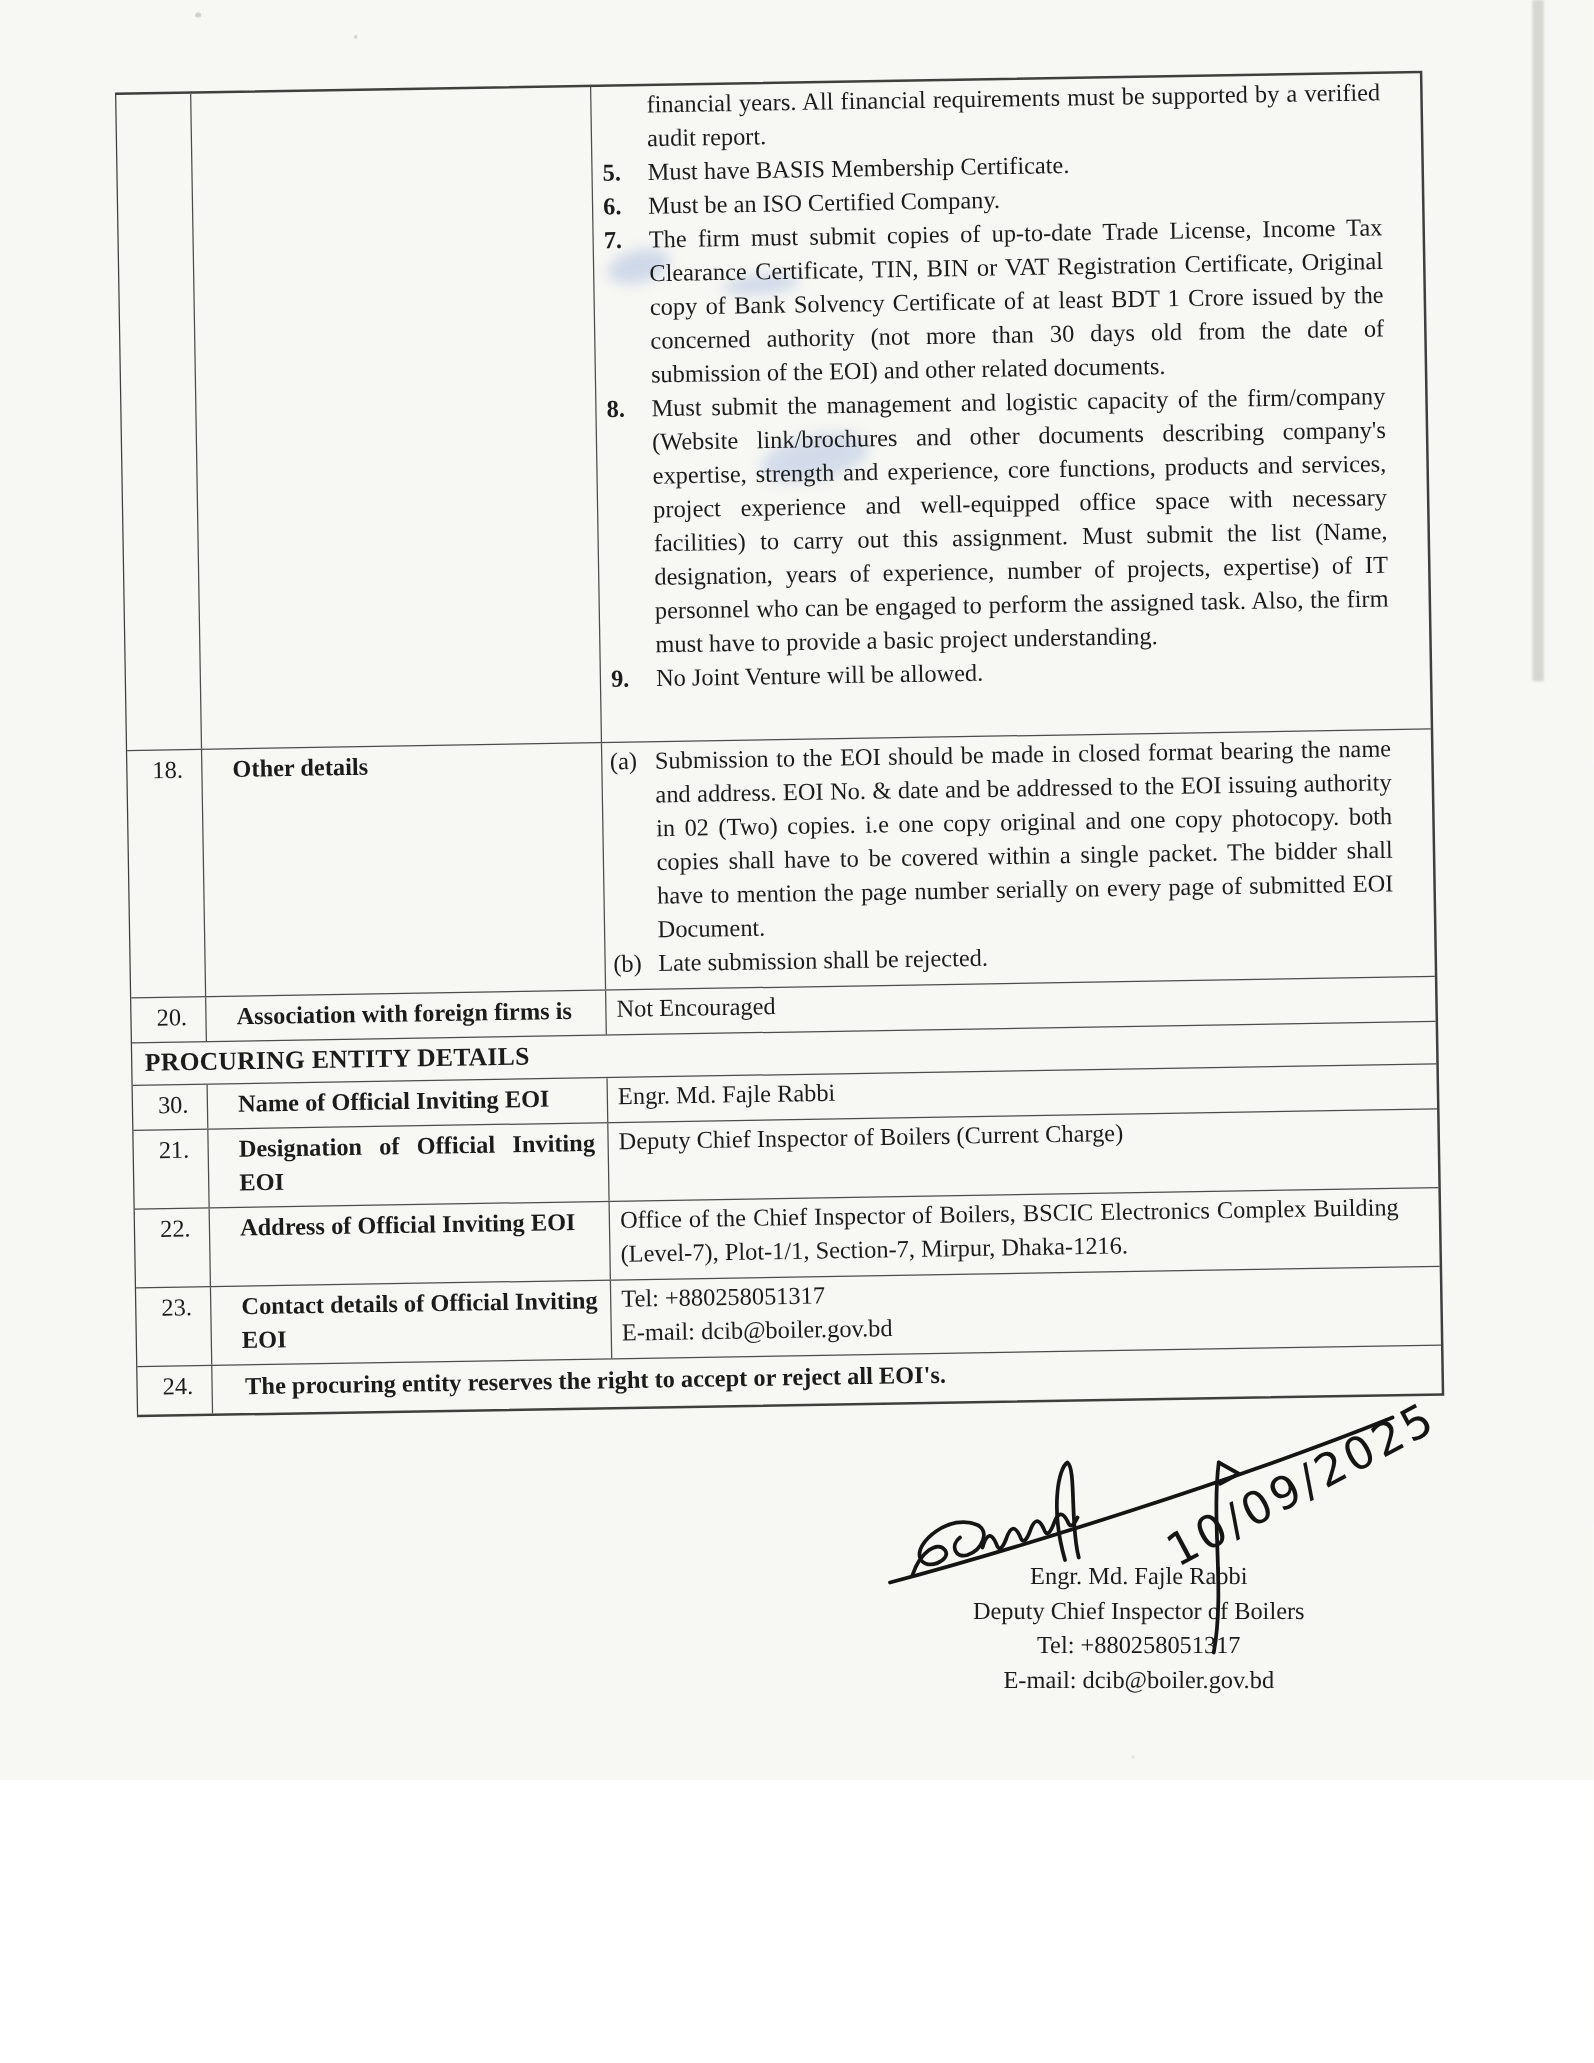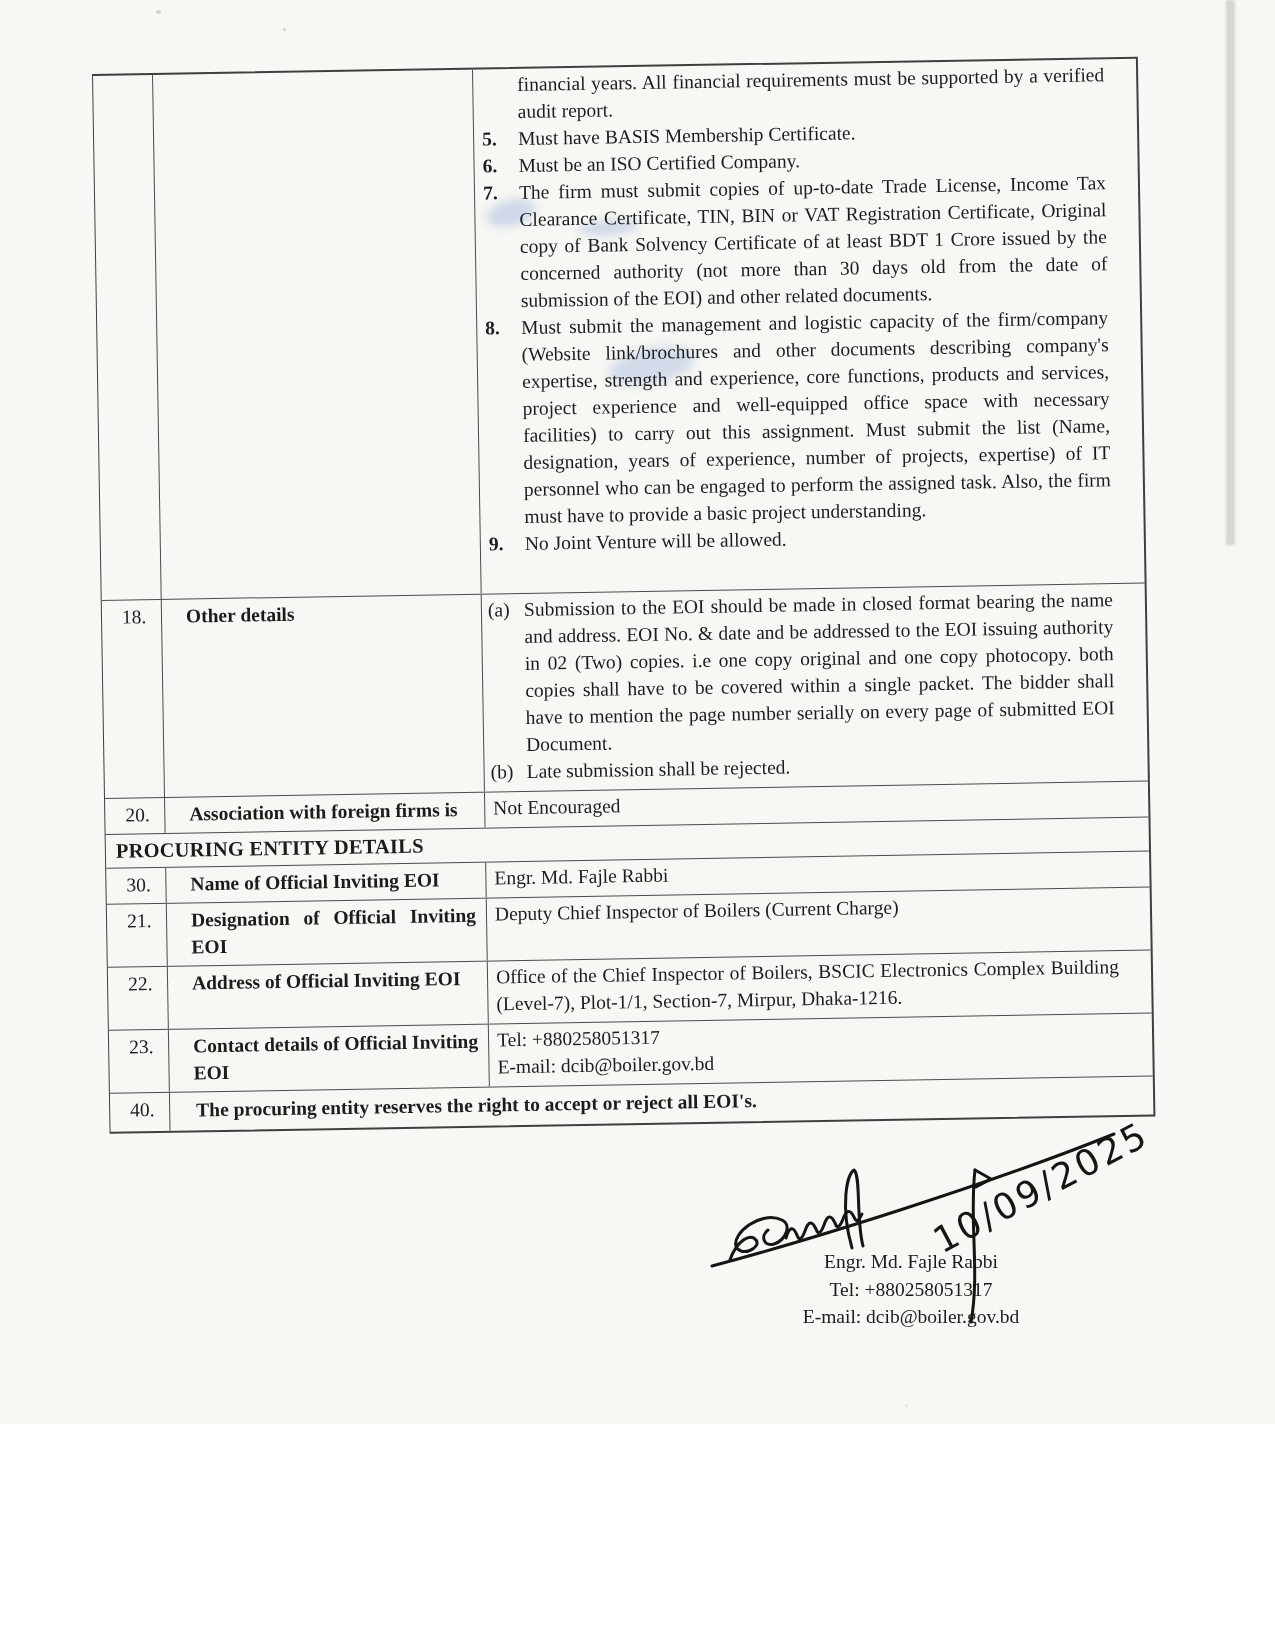--- a/index.html
+++ b/index.html
@@ -143,29 +143,30 @@
       <div class="row">
         <div class="cell num">23.</div>
         <div class="cell label">Contact details of Official Inviting EOI</div>
         <div class="cell val">
           <div>Tel: +880258051317</div>
           <div>E-mail: dcib@boiler.gov.bd</div>
         </div>
       </div>
 
       <div class="row r24">
-        <div class="cell num">40.</div>
+        <div class="cell num">24.</div>
         <div class="cell r24-text">The procuring entity reserves the right to accept or reject all EOI's.</div>
       </div>
 
     </div>
   </div>
 
   <div class="sig-text">
     <div>Engr. Md. Fajle Rabbi</div>
+    <div>Deputy Chief Inspector of Boilers</div>
     <div>Tel: +880258051317</div>
     <div>E-mail: dcib@boiler.gov.bd</div>
   </div>
 
   <svg class="sig-svg" viewBox="0 0 470 250">
     <g stroke="#151515" stroke-width="3" fill="none" stroke-linecap="round" stroke-linejoin="round">
 
       <path d="M 40,172 C 46,154 60,144 66,152 C 72,160 50,170 46,158 C 42,146 70,122 92,132 C 102,137 96,152 84,156 C 74,159 70,148 78,142"></path>
 
       <path d="M 96,150 q 5,-17 11,-3 q 3,9 8,-4 q 5,-15 11,-2 q 3,9 8,-4 q 5,-15 11,-2 q 3,9 8,-4 q 5,-14 11,-2 q 3,8 8,-3"></path>

